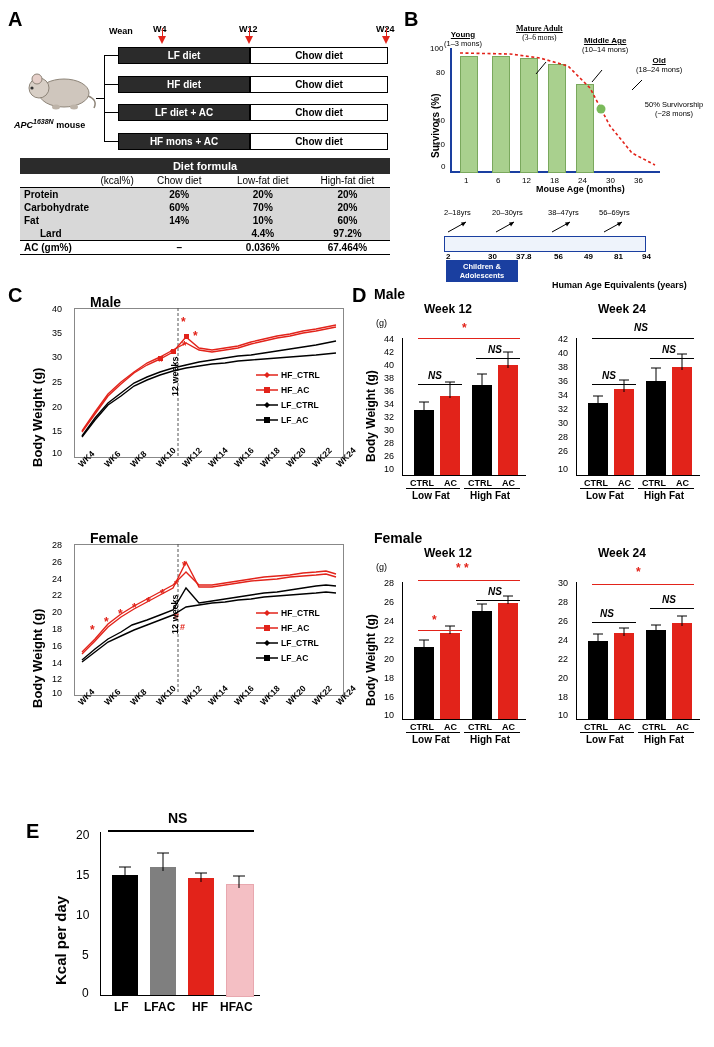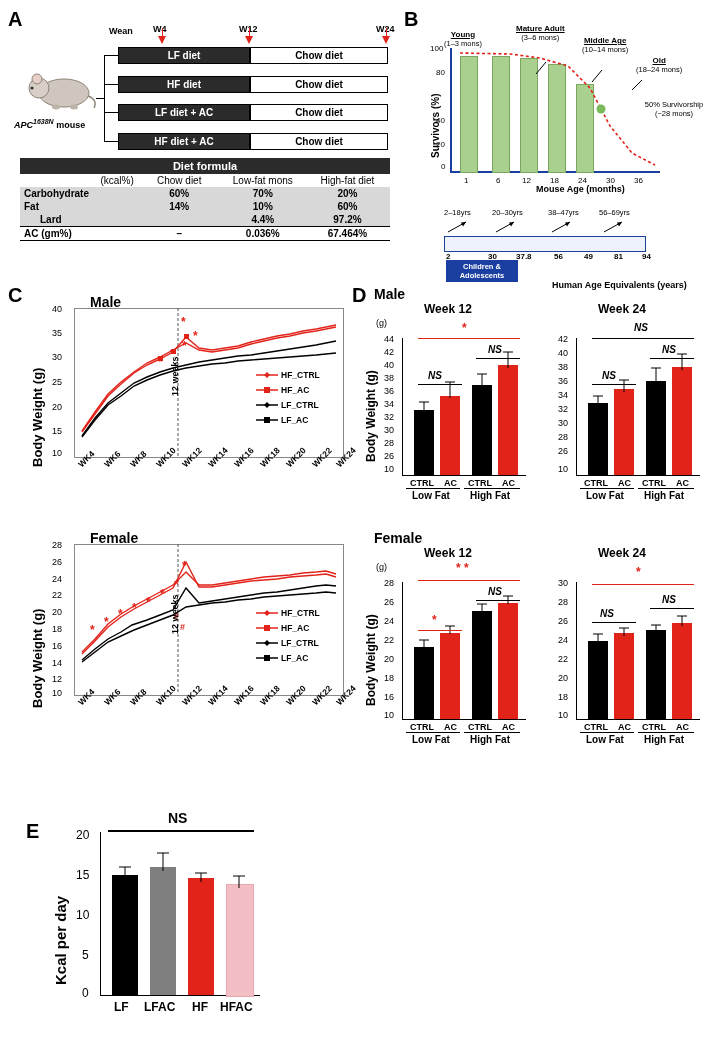--- a/index.html
+++ b/index.html
@@ -96,34 +96,40 @@
   </div>
   <div class="diet-row" style="left:110px;top:68px;width:270px;">
     <div class="diet-dark" style="width:132px;">HF diet</div>
     <div class="diet-light" style="width:138px;">Chow diet</div>
   </div>
   <div class="diet-row" style="left:110px;top:96px;width:270px;">
     <div class="diet-dark" style="width:132px;">LF diet + AC</div>
     <div class="diet-light" style="width:138px;">Chow diet</div>
   </div>
   <div class="diet-row" style="left:110px;top:125px;width:270px;">
-    <div class="diet-dark" style="width:132px;">HF diet + AC</div>
+    <div class="diet-dark" style="width:132px;">HF mons + AC</div>
     <div class="diet-light" style="width:138px;">Chow diet</div>
   </div>
 
   <table class="dietformula" style="left:12px;top:150px;">
     <tbody>
         <tr>
           <th class="hdr" colspan="4">Diet formula</th>
         </tr>
     <tr class="rowwhite">
       <td style="width:118px;text-align:right;">(kcal%)</td>
       <td class="ctr" style="width:84px;">Chow diet</td>
-      <td class="ctr" style="width:84px;">Low-fat mons</td>
+      <td class="ctr" style="width:84px;">Low-fat diet</td>
       <td class="ctr" style="width:84px;">High-fat diet</td>
+    </tr>
+    <tr class="rowgray toprule">
+      <td class="bold">Protein</td>
+      <td class="ctr bold">26%</td>
+      <td class="ctr bold">20%</td>
+      <td class="ctr bold">20%</td>
     </tr>
     <tr class="rowgray">
       <td class="bold">Carbohydrate</td>
       <td class="ctr bold">60%</td>
       <td class="ctr bold">70%</td>
       <td class="ctr bold">20%</td>
     </tr>
     <tr class="rowgray">
       <td class="bold">Fat</td>
       <td class="ctr bold">14%</td>
@@ -181,21 +187,21 @@
     <div class="ytick" style="left:184px;top:128px;">36</div>
   </div>
 
   <div class="ylab-rot" style="left:26px;top:150px;font-size:10px;">Survivors (%)</div>
   <div class="abs" style="left:132px;top:176px;font-size:9px;font-weight:bold;">Mouse Age (months)</div>
 
   <div class="annot" style="left:40px;top:22px;text-align:center;">
     <b style="text-decoration:underline;">Young</b><br>
     <span>(1–3 mons)</span>
   </div>
-  <div class="annot" style="left:112px;top:16px;text-align:center;">
+  <div class="annot" style="left:112px;top:16px;text-align:center;font-family:Liberation Serif, serif;">
     <b style="text-decoration:underline;">Mature Adult</b><br>
     <span>(3–6 mons)</span>
   </div>
   <div class="annot" style="left:178px;top:28px;text-align:center;">
     <b style="text-decoration:underline;">Middle Age</b><br>
     <span>(10–14 mons)</span>
   </div>
   <div class="annot" style="left:232px;top:48px;text-align:center;">
     <b style="text-decoration:underline;">Old</b><br>
     <span>(18–24 mons)</span>

